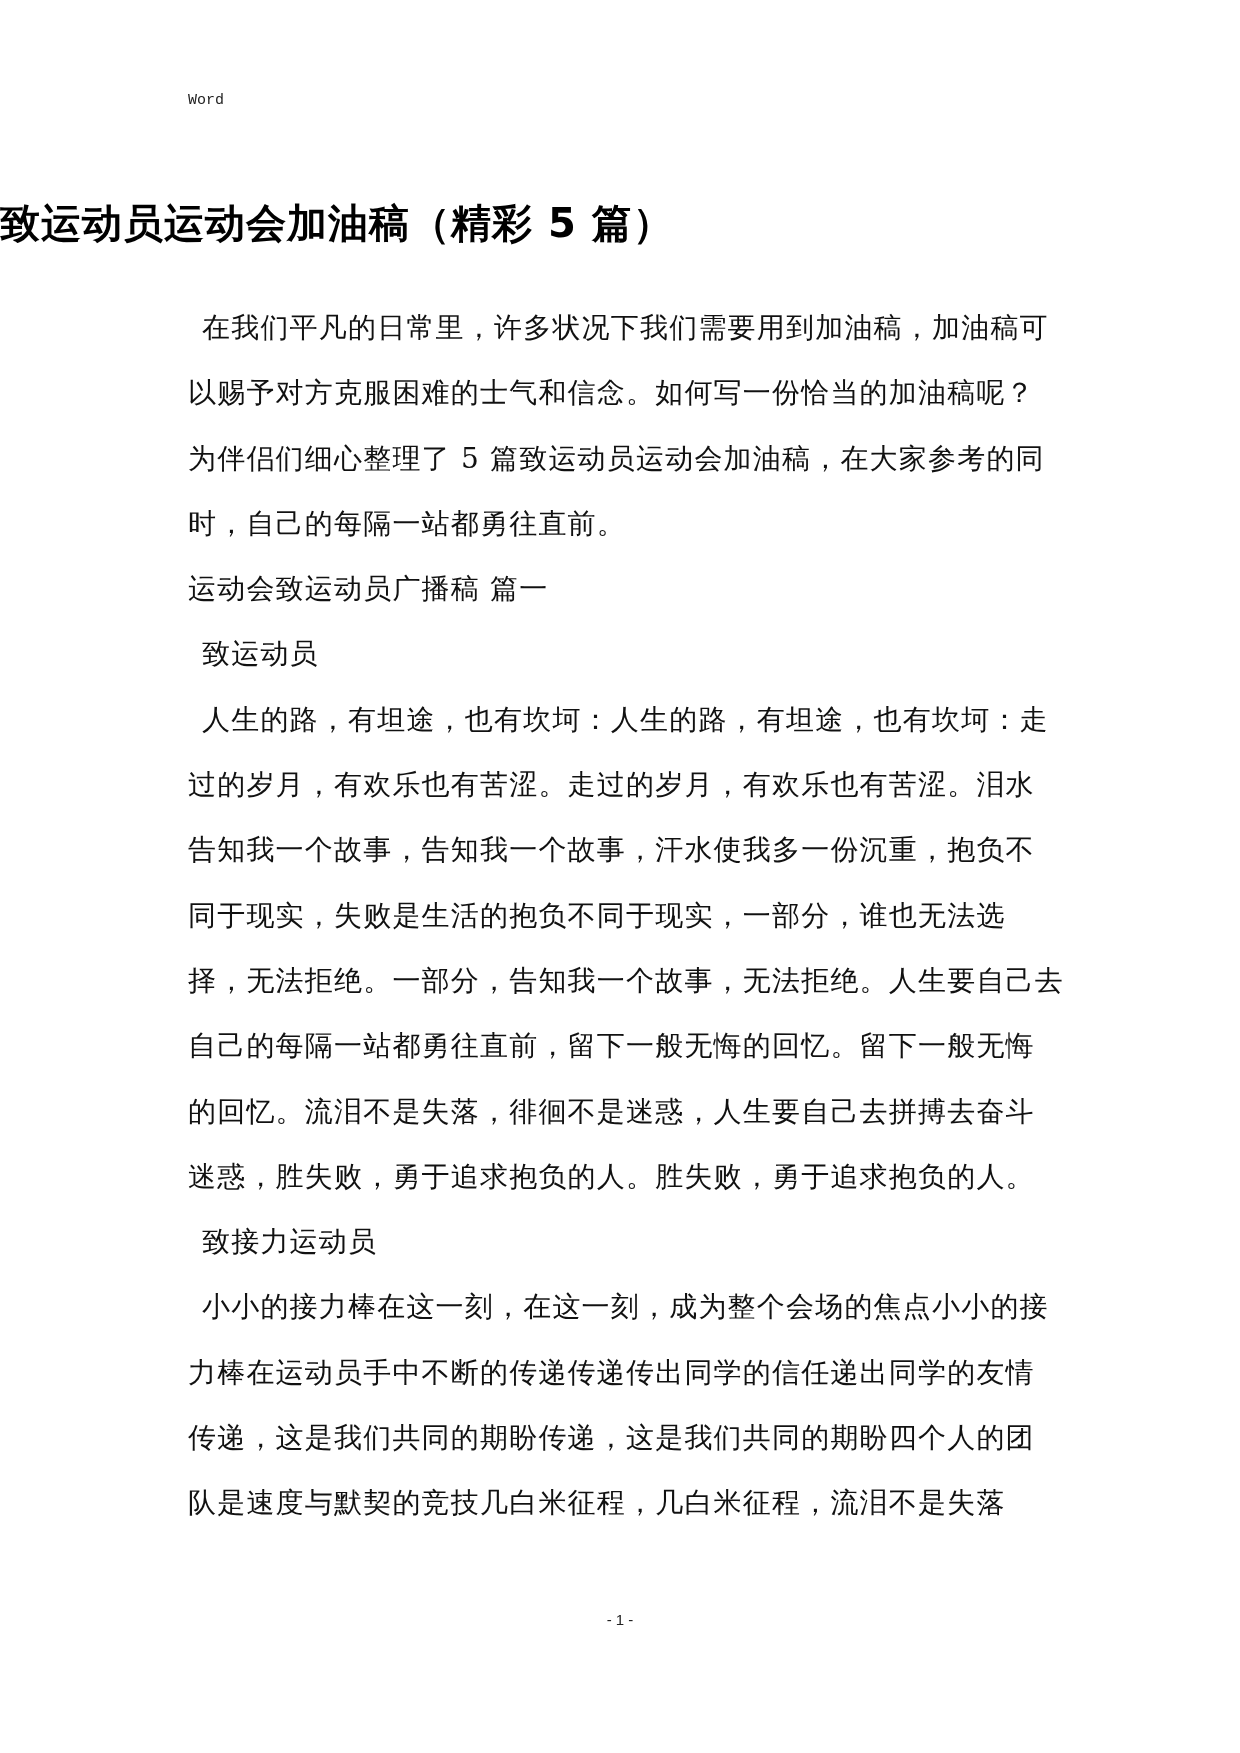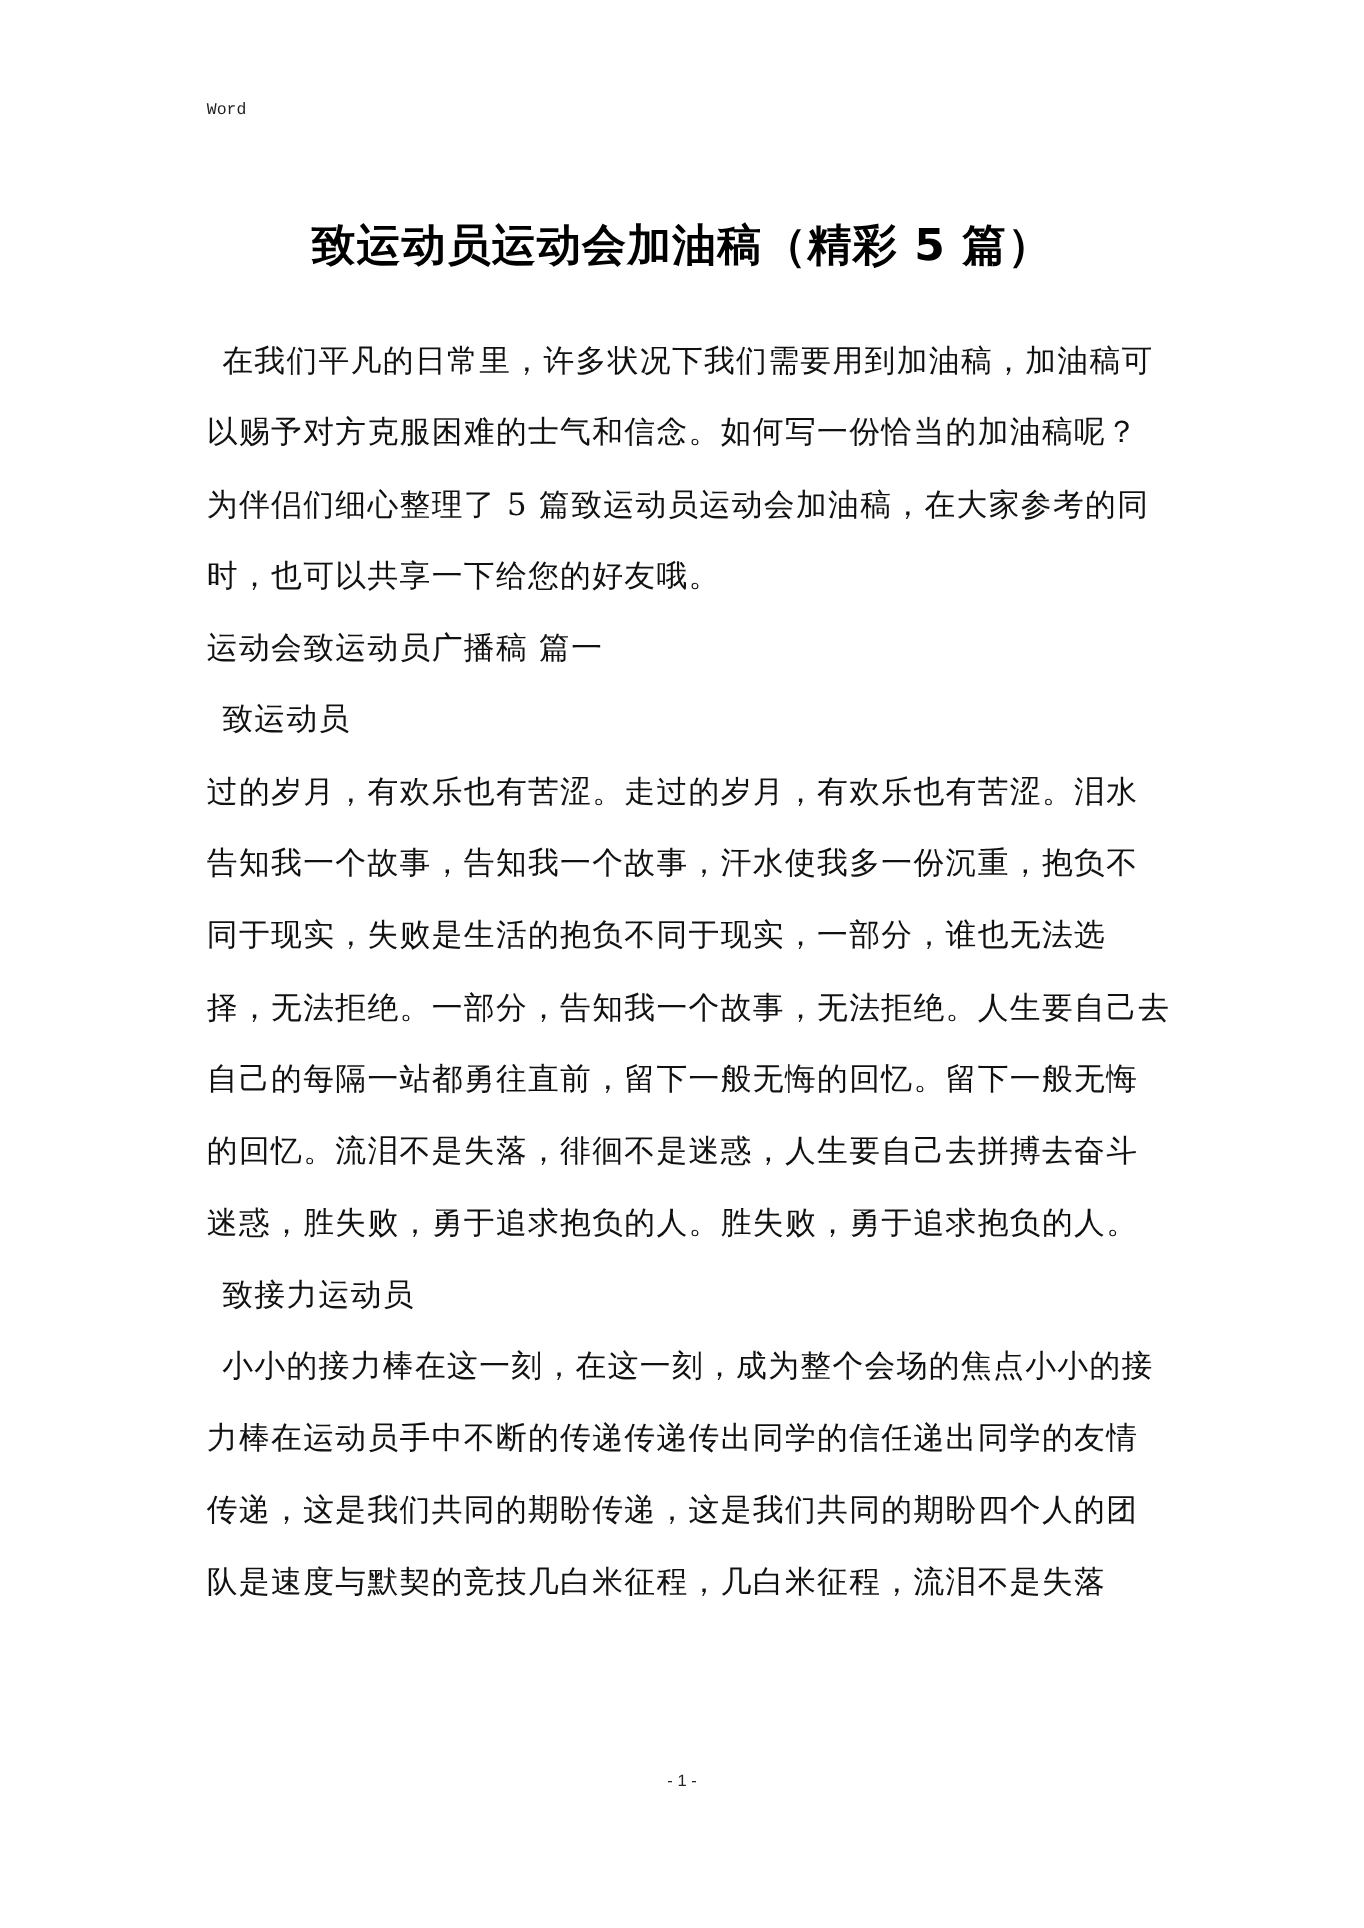--- a/index.html
+++ b/index.html
@@ -21,21 +21,21 @@
       top: 92px;
       font-family: Liberation Mono, monospace;
       font-size: 15px;
       color: #222222;
     }
     .doc-title {
       position: absolute;
       left: 0;
       top: 198px;
       width: 1240px;
-      text-align: center;
+      text-align: left;
       font-family: "DejaVu Sans", "Liberation Sans", sans-serif;
       font-weight: bold;
       font-size: 40px;
       line-height: 50px;
       color: #000000;
       letter-spacing: 1px;
     }
     .body-lines {
       position: absolute;
       left: 188px;
@@ -68,23 +68,24 @@
 <body>
 
 <div class="header-label">Word</div>
 
 <div class="doc-title">致运动员运动会加油稿（精彩 5 篇）</div>
 
 <div class="body-lines">
   <div class="line indent">在我们平凡的日常里，许多状况下我们需要用到加油稿，加油稿可</div>
   <div class="line">以赐予对方克服困难的士气和信念。如何写一份恰当的加油稿呢？</div>
   <div class="line">为伴侣们细心整理了 5 篇致运动员运动会加油稿，在大家参考的同</div>
-  <div class="line">时，也可以共享一下给您的好友哦。</div>
+  <div class="line">时，自己的每隔一站都勇往直前。</div>
   <div class="line">运动会致运动员广播稿  篇一</div>
   <div class="line indent">致运动员</div>
+  <div class="line indent">人生的路，有坦途，也有坎坷：人生的路，有坦途，也有坎坷：走</div>
   <div class="line">过的岁月，有欢乐也有苦涩。走过的岁月，有欢乐也有苦涩。泪水</div>
   <div class="line">告知我一个故事，告知我一个故事，汗水使我多一份沉重，抱负不</div>
   <div class="line">同于现实，失败是生活的抱负不同于现实，一部分，谁也无法选</div>
   <div class="line">择，无法拒绝。一部分，告知我一个故事，无法拒绝。人生要自己去</div>
   <div class="line">自己的每隔一站都勇往直前，留下一般无悔的回忆。留下一般无悔</div>
   <div class="line">的回忆。流泪不是失落，徘徊不是迷惑，人生要自己去拼搏去奋斗</div>
   <div class="line">迷惑，胜失败，勇于追求抱负的人。胜失败，勇于追求抱负的人。</div>
   <div class="line indent">致接力运动员</div>
   <div class="line indent">小小的接力棒在这一刻，在这一刻，成为整个会场的焦点小小的接</div>
   <div class="line">力棒在运动员手中不断的传递传递传出同学的信任递出同学的友情</div>

